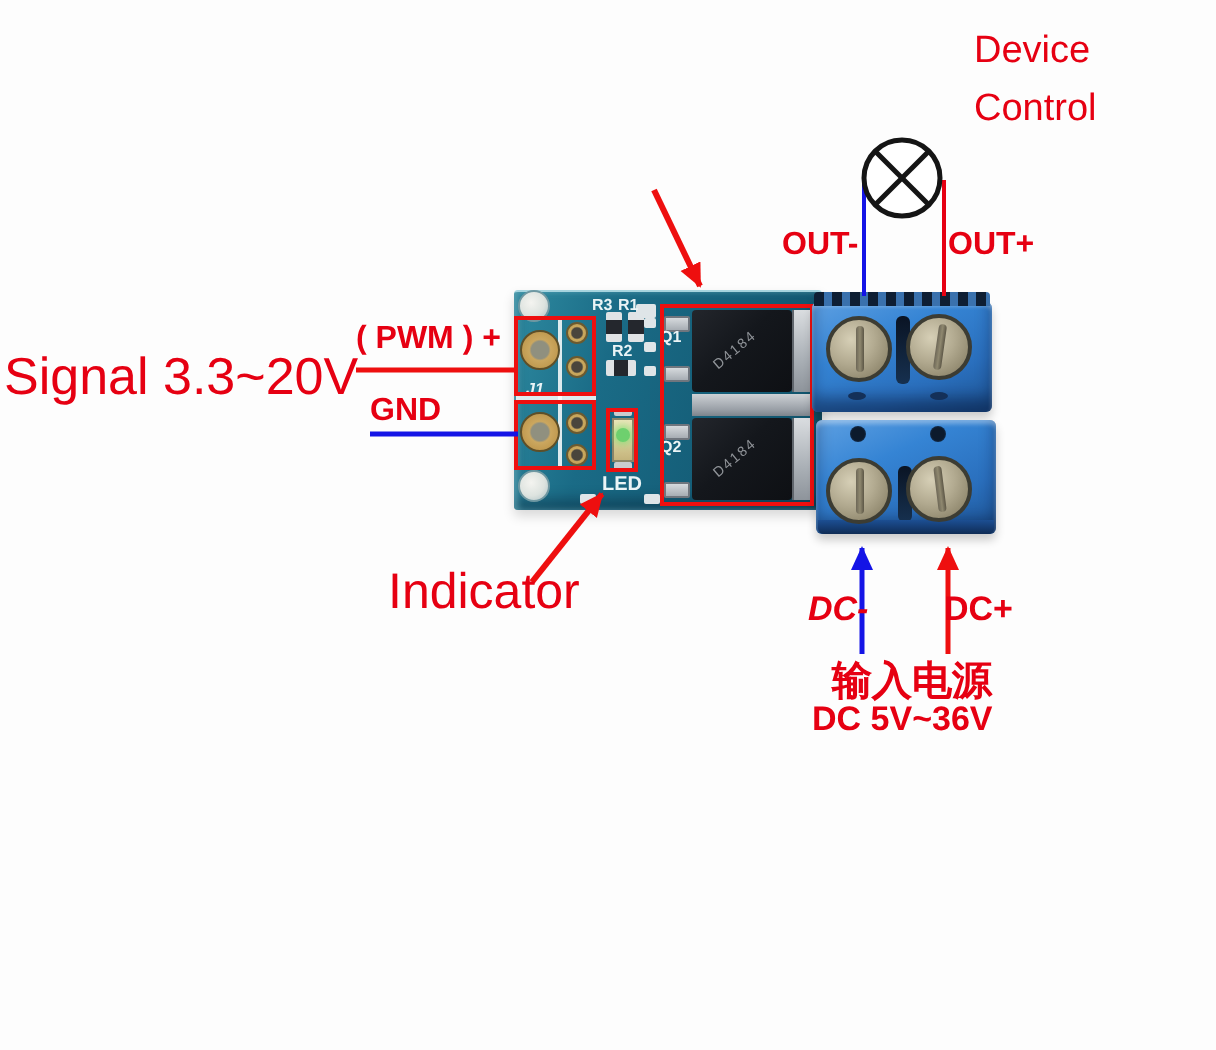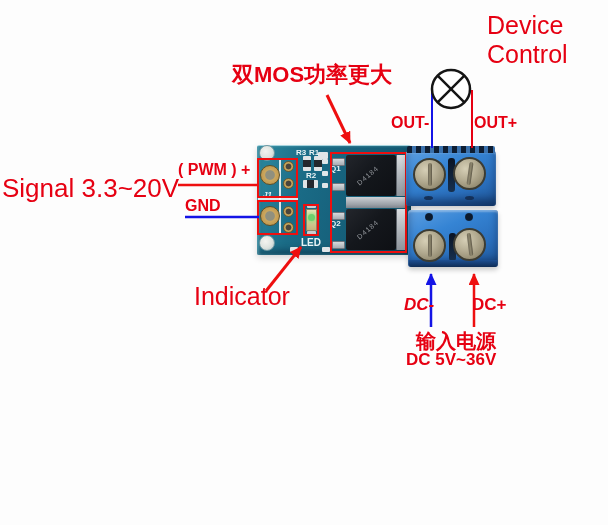--- a/index.html
+++ b/index.html
@@ -178,23 +178,22 @@
       <line x1="437.6" y1="75.6" x2="464.4" y2="102.4" stroke="#151515" stroke-width="2.5"></line>
       <line x1="437.6" y1="102.4" x2="464.4" y2="75.6" stroke="#151515" stroke-width="2.5"></line>
     </g>
     <line x1="431" y1="327" x2="431" y2="274" stroke="#1414e6" stroke-width="2.5" marker-end="url(#ah-blue)"></line>
     <line x1="474" y1="327" x2="474" y2="274" stroke="#ee0f0f" stroke-width="2.5" marker-end="url(#ah-red)"></line>
   </svg>
 
   <span class="lbl red-text" style="left:2px;top:175px;font-size:26px;">Signal 3.3~20V</span>
   <span class="lbl red-text bold" style="left:178px;top:162px;font-size:16px;">( PWM ) +</span>
   <span class="lbl red-text bold" style="left:185px;top:198px;font-size:16px;">GND</span>
-  <span class="lbl red-text bold" style="left:232px;top:63px;font-size:22px;">双MOS功率更大</span>
-
-  <div class="lbl red-text" style="left:487px;top:11px;font-size:25px;line-height:29px;">
+
+  <div class="lbl red-text" style="left:487px;top:11px;font-size:19px;line-height:29px;">
     <div>Device</div>
     <div>Control</div>
   </div>
 
   <span class="lbl red-text bold" style="left:391px;top:115px;font-size:16px;">OUT-</span>
   <span class="lbl red-text bold" style="left:474px;top:115px;font-size:16px;">OUT+</span>
   <span class="lbl red-text" style="left:194px;top:283px;font-size:25px;">Indicator</span>
   <span class="lbl red-text bold" style="left:404px;top:296px;font-size:17px;font-style:italic;">DC-</span>
   <span class="lbl red-text bold" style="left:472px;top:296px;font-size:17px;">DC+</span>
   <span class="lbl red-text bold" style="left:416px;top:331px;font-size:20px;">输入电源</span>

